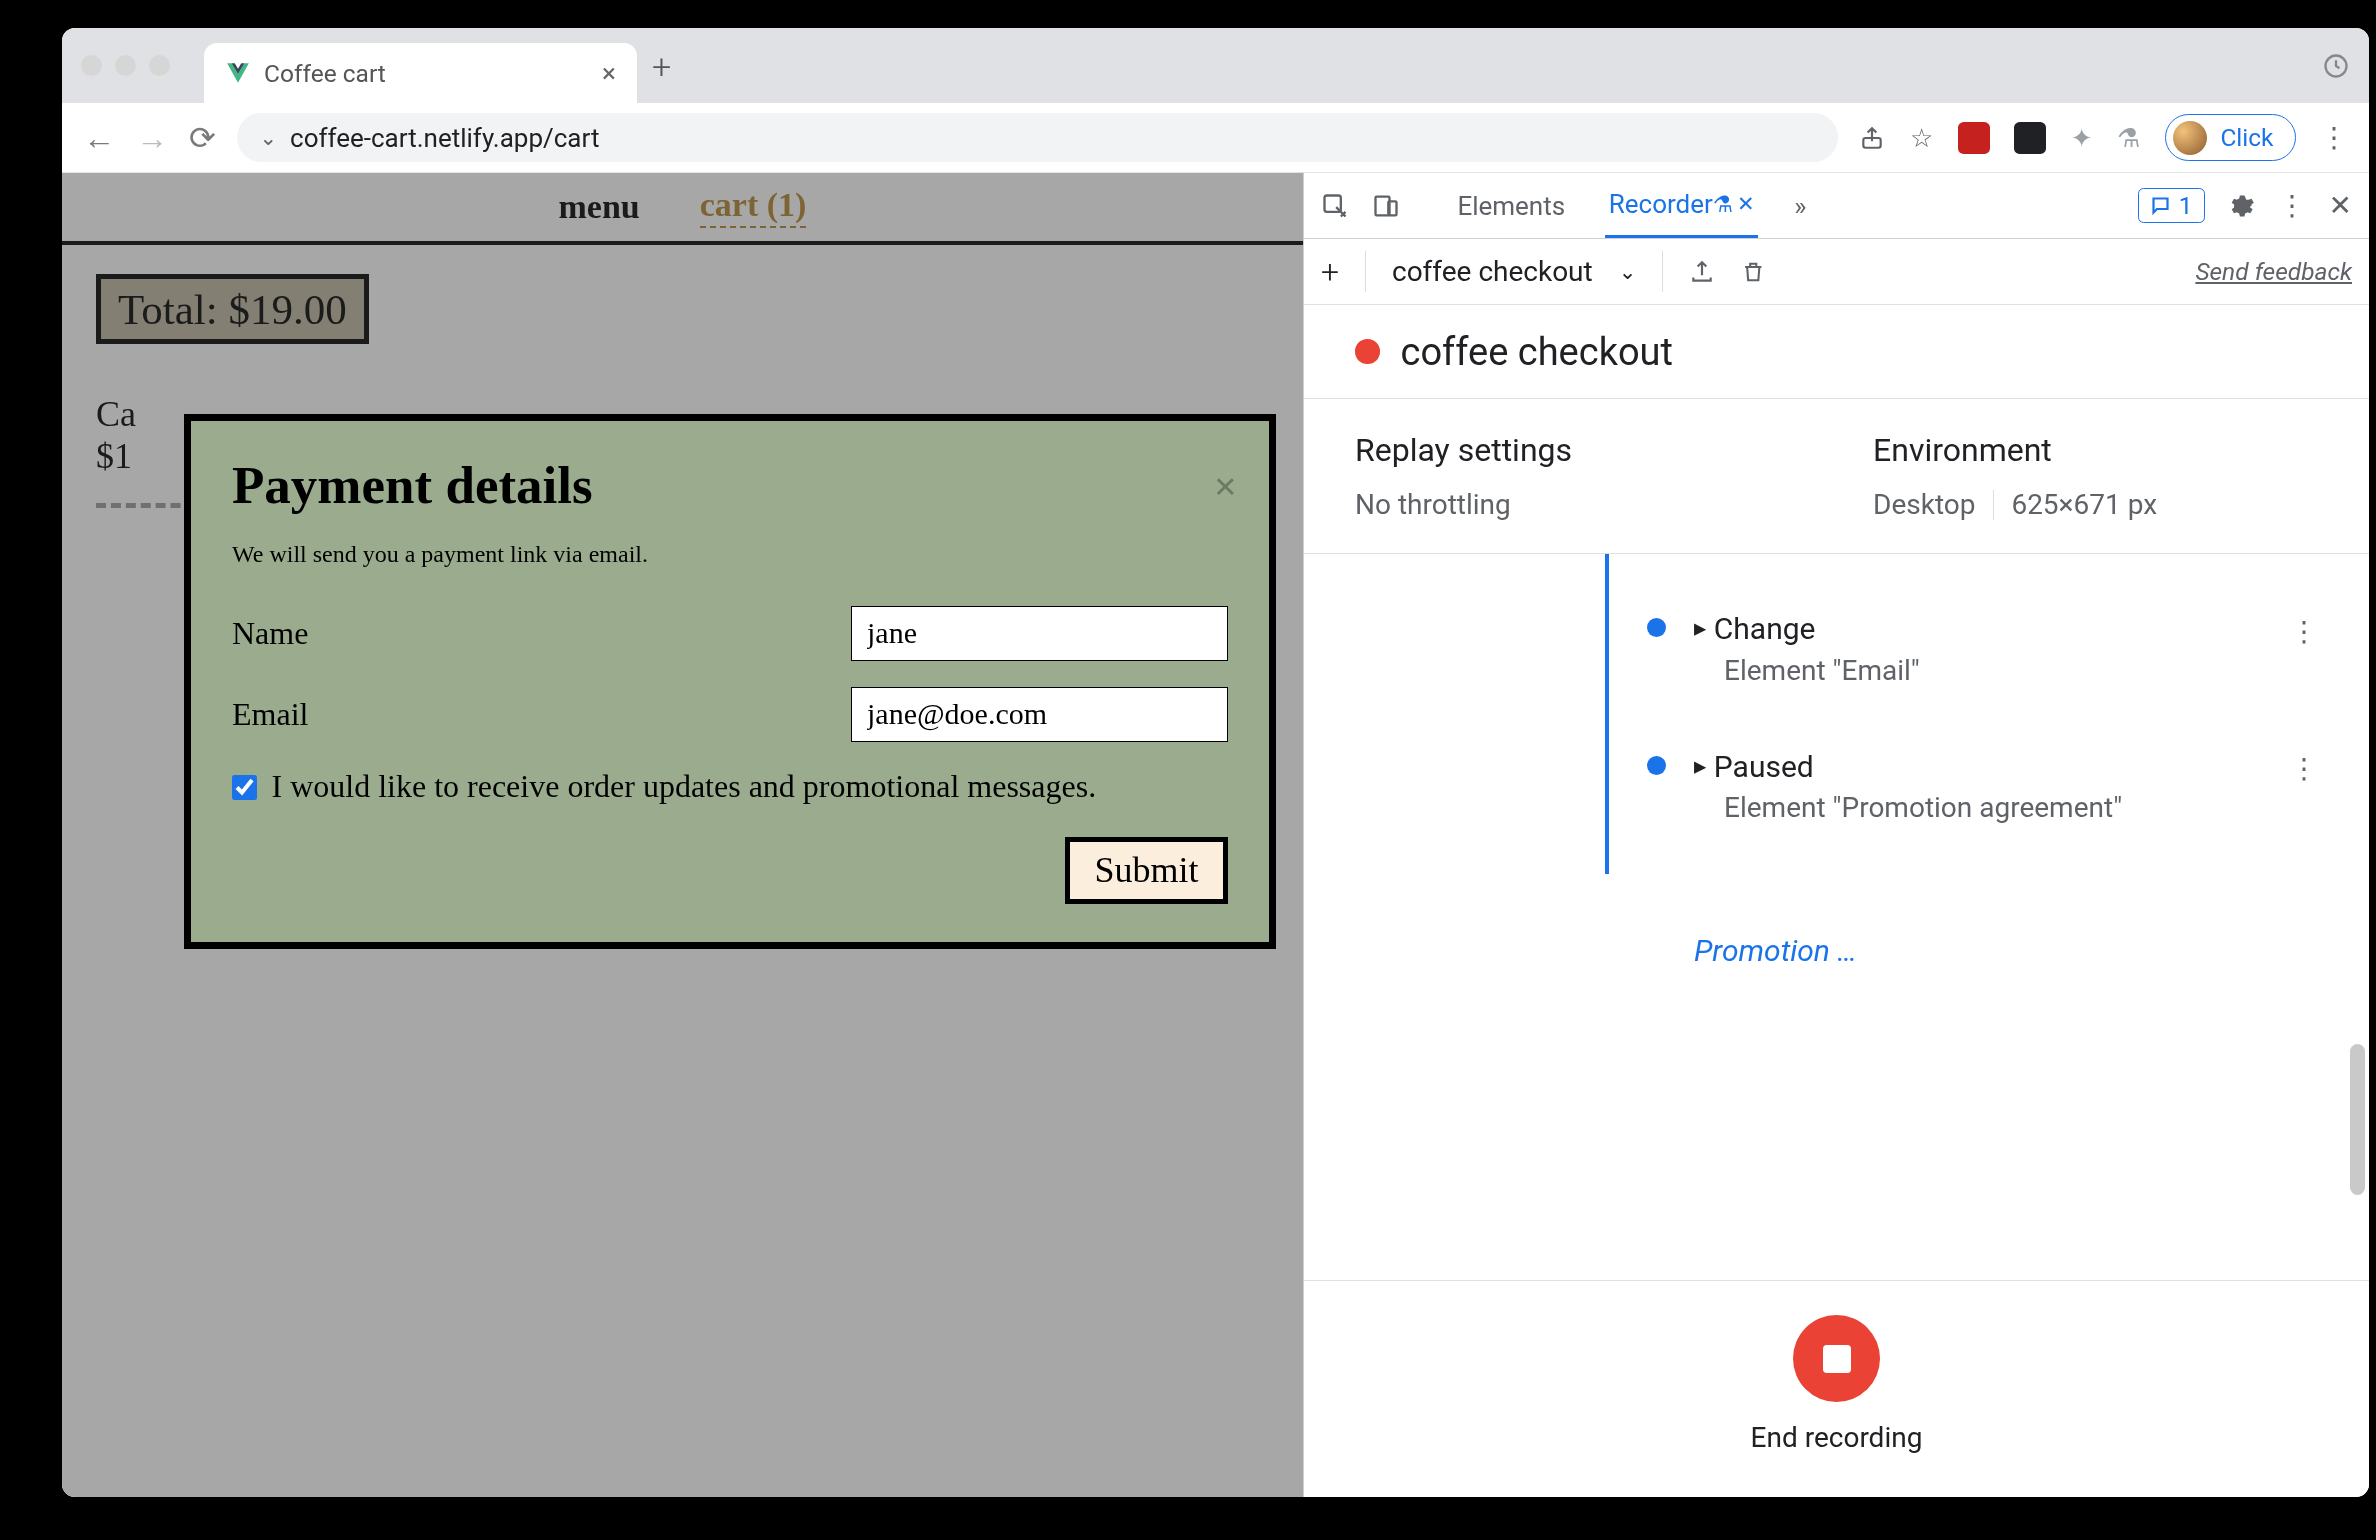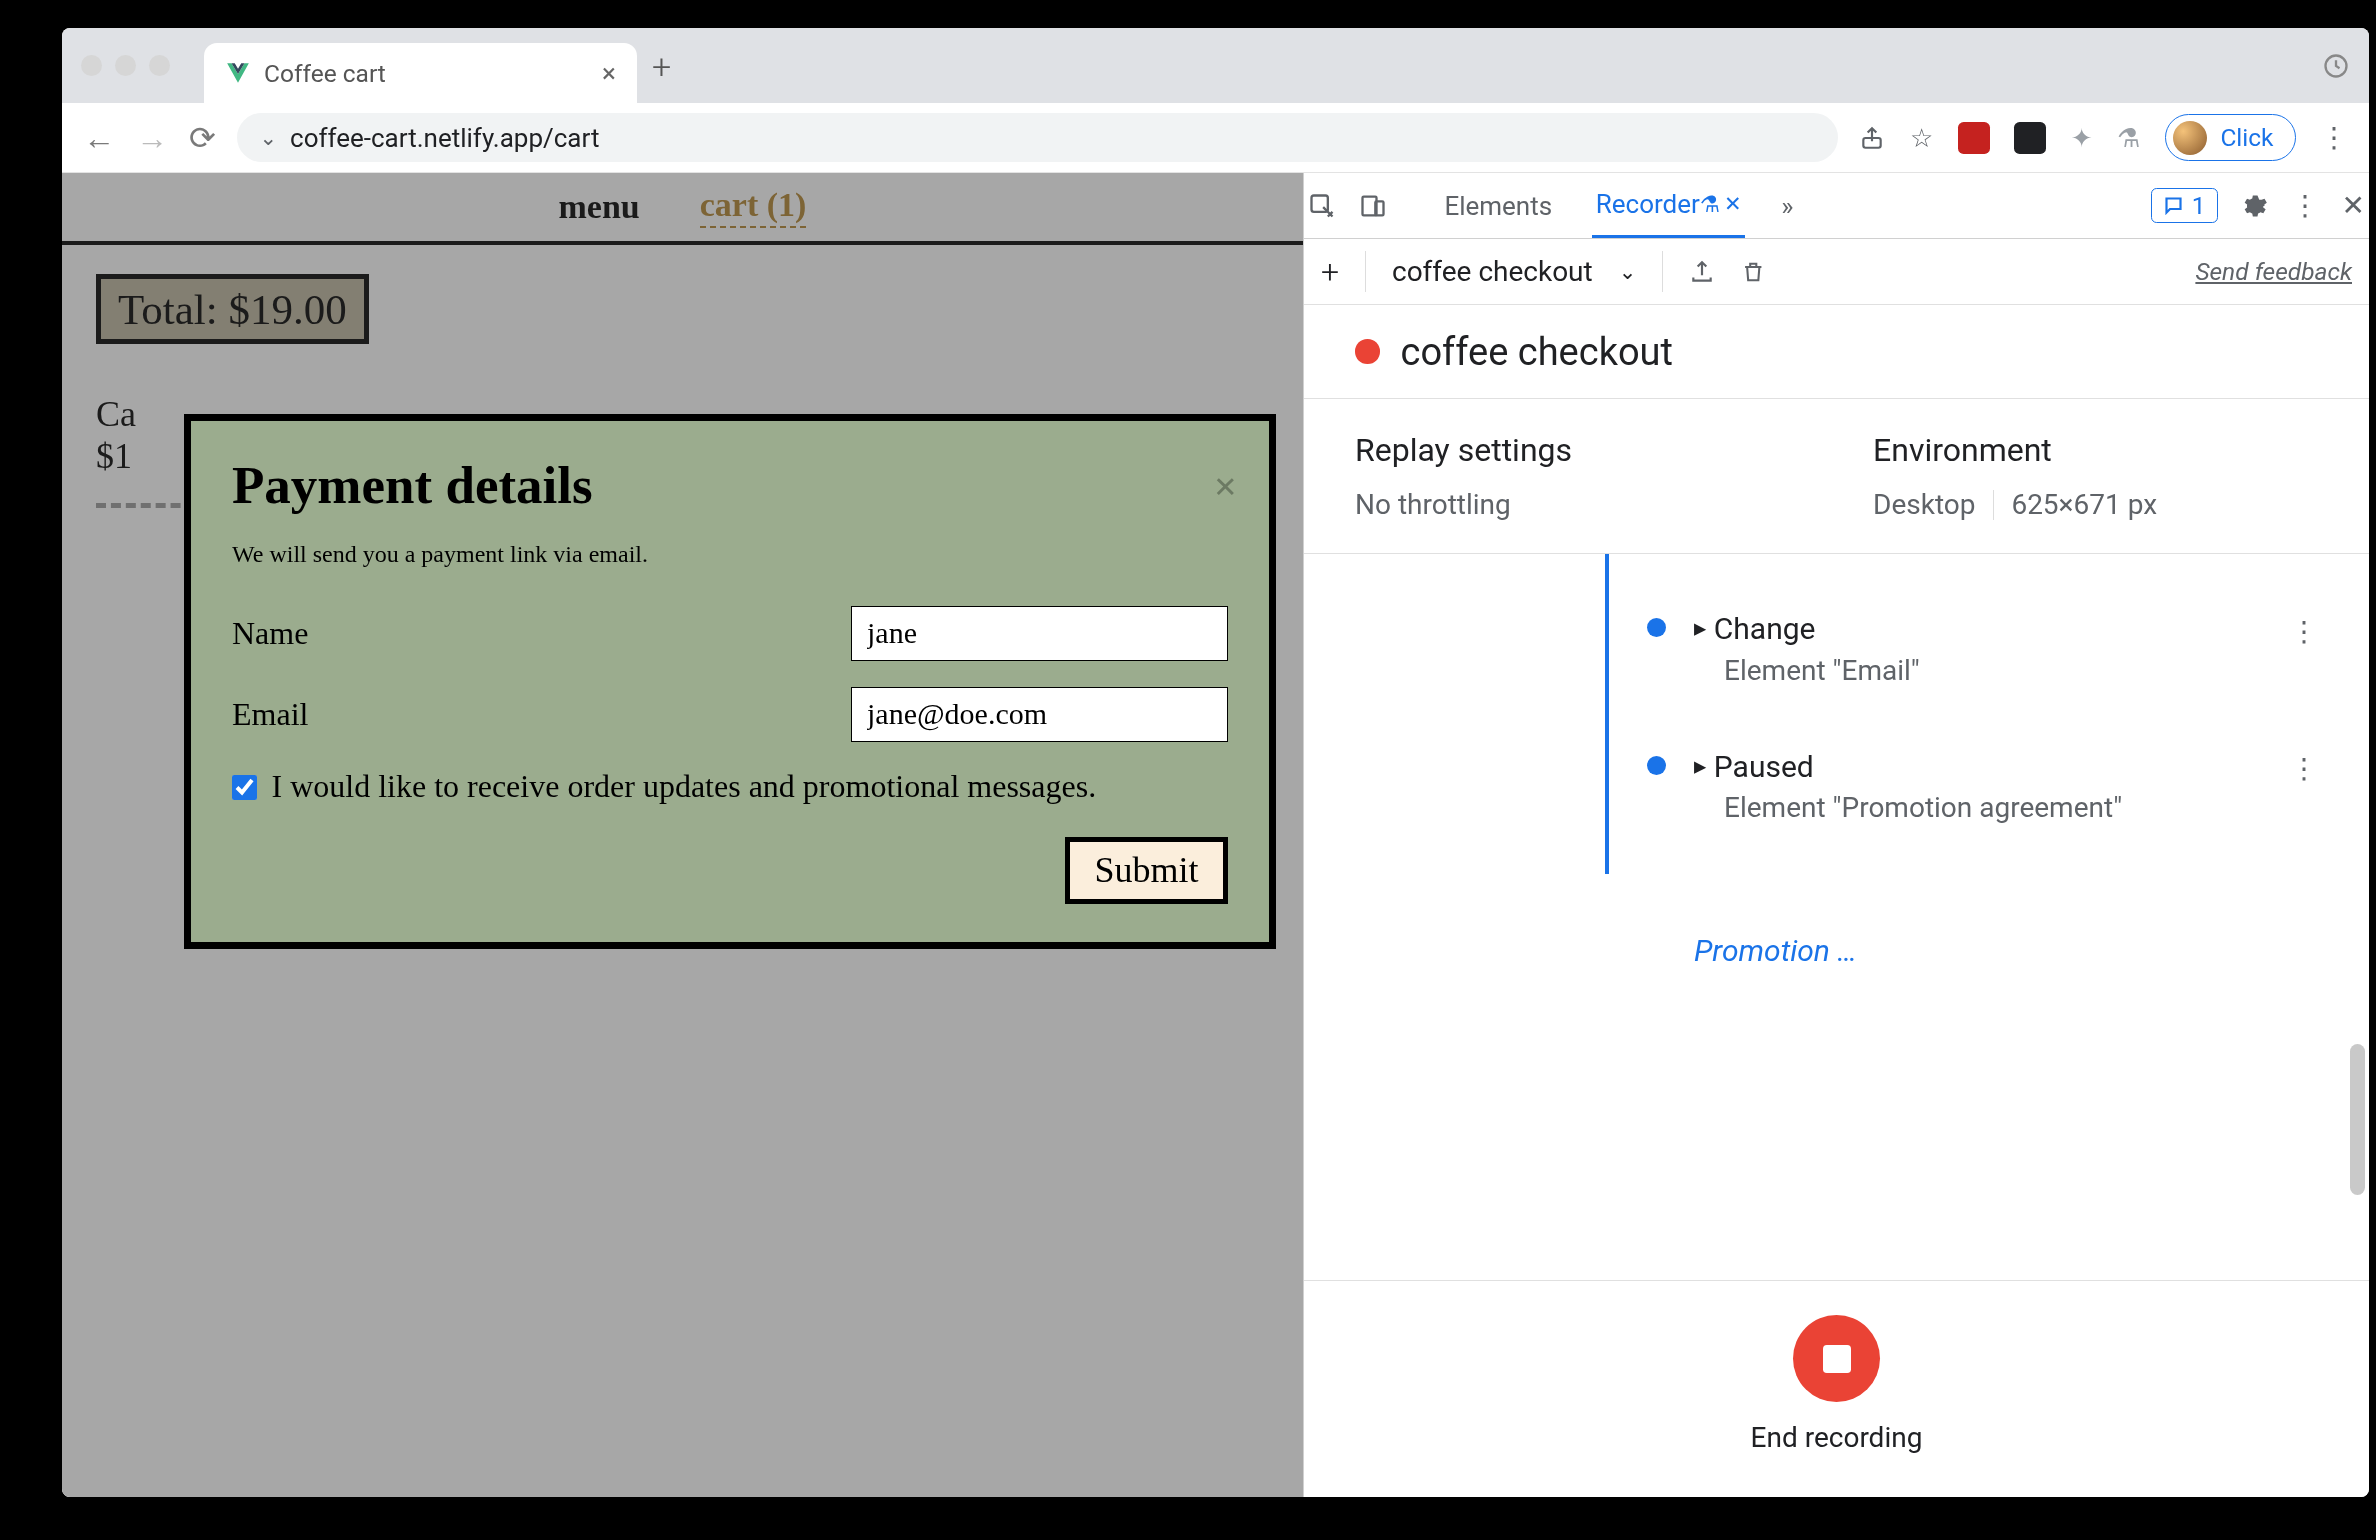--- a/index.html
+++ b/index.html
@@ -11,21 +11,21 @@
     height: 1540px;
     position: relative;
   }
 
   
   .browser-window {
     position: absolute;
     left: 62px; top: 28px;
     width: 2307px; height: 1469px;
     background: #fff;
-    border-radius: 8px;
+    border-radius: 13px;
     overflow: hidden;
     box-shadow: 0 0 0 0.9px rgba(0,0,0,.1);
   }
 
   .tab-strip {
     height: 75px;
     background: #dfe1e5;
     display: flex;
     align-items: center;
     padding: 0 19px;
@@ -131,21 +131,21 @@
   .promo-row input[type=checkbox]{ width:24.5px; height:24.5px; accent-color:#1a73e8; margin-top:7.5px; }
   .submit-btn {
     float:right; margin-top:32px;
     border:5.6px solid #000; background:#fbeedc; color:#000;
     font-family:Georgia,serif; font-size:36px; padding:7.5px 24.5px;
   }
 
   
   .dt-tabs {
     height:66px; border-bottom:0.9px solid #d0d0d0;
-    display:flex; align-items:stretch; padding:0 4px; gap:26px;
+    display:flex; align-items:stretch; padding:0 17px; gap:26px;
     font-size:26px; color:#5f6368;
   }
   .dt-tabs .l-icons, .dt-tabs .r-icons { display:flex; align-items:center; gap:22.6px; }
   .dt-tabs .tabs { display:flex; align-items:center; gap:36px; margin-left:28px; }
   .dt-tabs .tab-item { display:flex; align-items:center; height:100%; padding:0 3.8px; }
   .dt-tabs .tab-item.active { color:#1a73e8; border-bottom:3.8px solid #1a73e8; }
   .dt-tabs .flask { font-size:22.6px; }
   .dt-tabs .x { font-size:21px; margin-left:3.8px; }
   .dt-tabs .spacer { flex:1; }
   .issues-badge {

